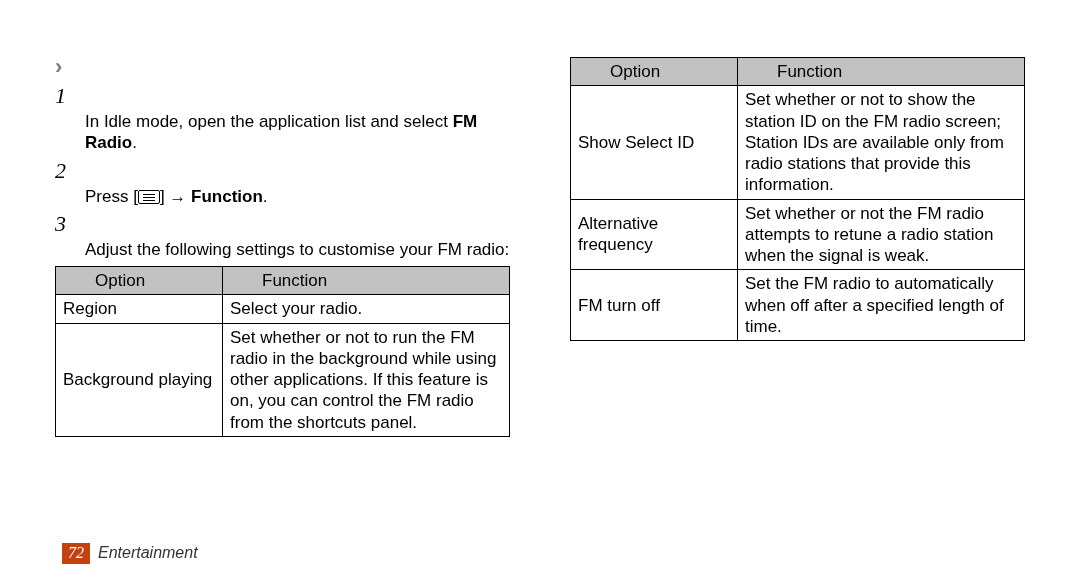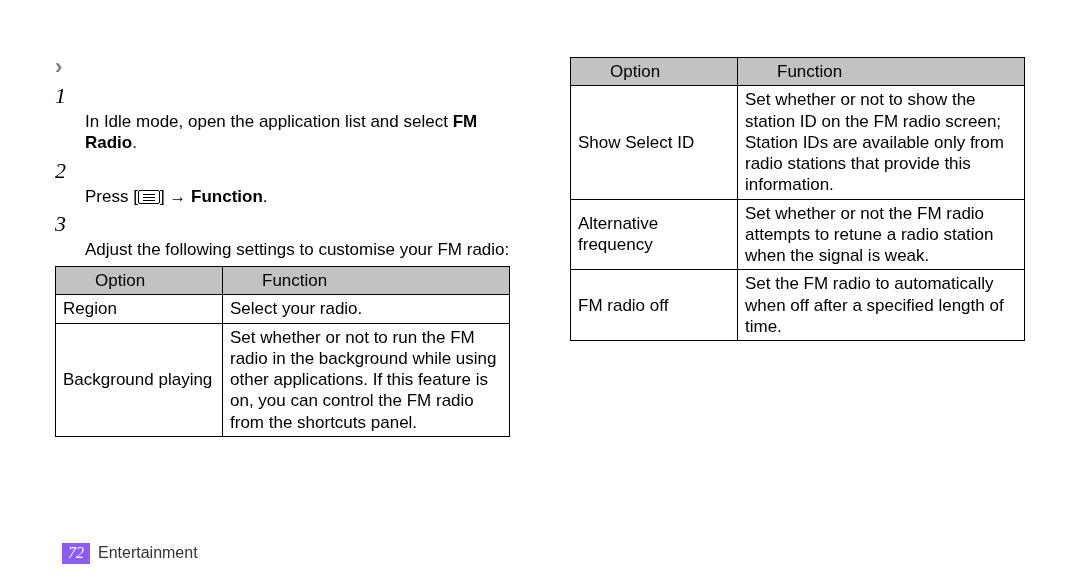--- a/index.html
+++ b/index.html
@@ -117,27 +117,28 @@
   .footer {
     position: absolute;
     left: 62px;
     bottom: 22px;
     display: flex;
     align-items: baseline;
     gap: 8px;
     font-size: 16px;
   }
   .footer .pnum {
-    background: #8b5cf6;
+    background: #c2410c;
     color: #fff;
     font-style: italic;
     padding: 0 6px 1px 6px;
     font-family: Georgia, serif;
   }
   .footer .sect {
+    font-style: italic;
     color: #333;
   }
   .bold { font-weight: 700; }
 </style>
 </head>
 <body>
 
 <div class="page">
 
   <div class="columns">
@@ -199,21 +200,21 @@
         <tbody>
           <tr>
             <td class="optcol">Show Select ID</td>
             <td>Set whether or not to show the station ID on the FM radio screen; Station IDs are available only from radio stations that provide this information.</td>
           </tr>
           <tr>
             <td class="optcol">Alternative frequency</td>
             <td>Set whether or not the FM radio attempts to retune a radio station when the signal is weak.</td>
           </tr>
           <tr>
-            <td class="optcol">FM radio off</td>
+            <td class="optcol">FM turn off</td>
             <td>Set the FM radio to automatically when off after a specified length of time.</td>
           </tr>
         </tbody>
       </table>
     </div>
 
   </div>
 
   <div class="footer">
     <span class="pnum">72</span>

